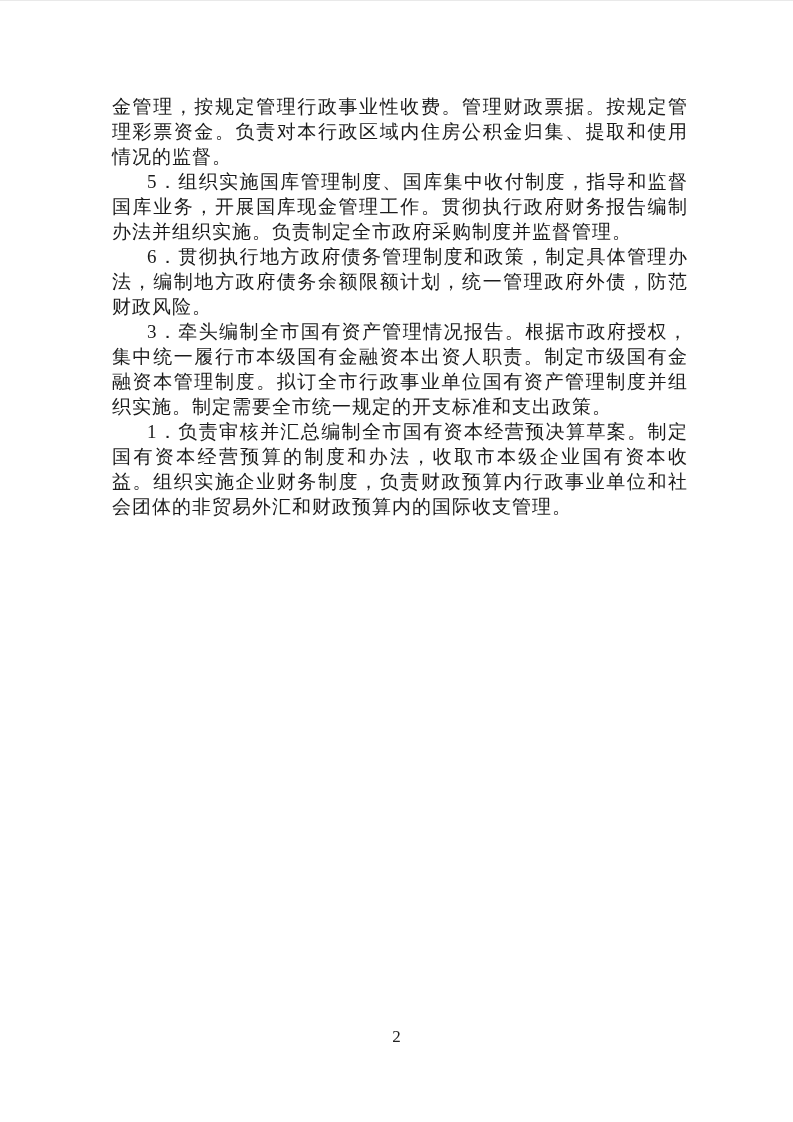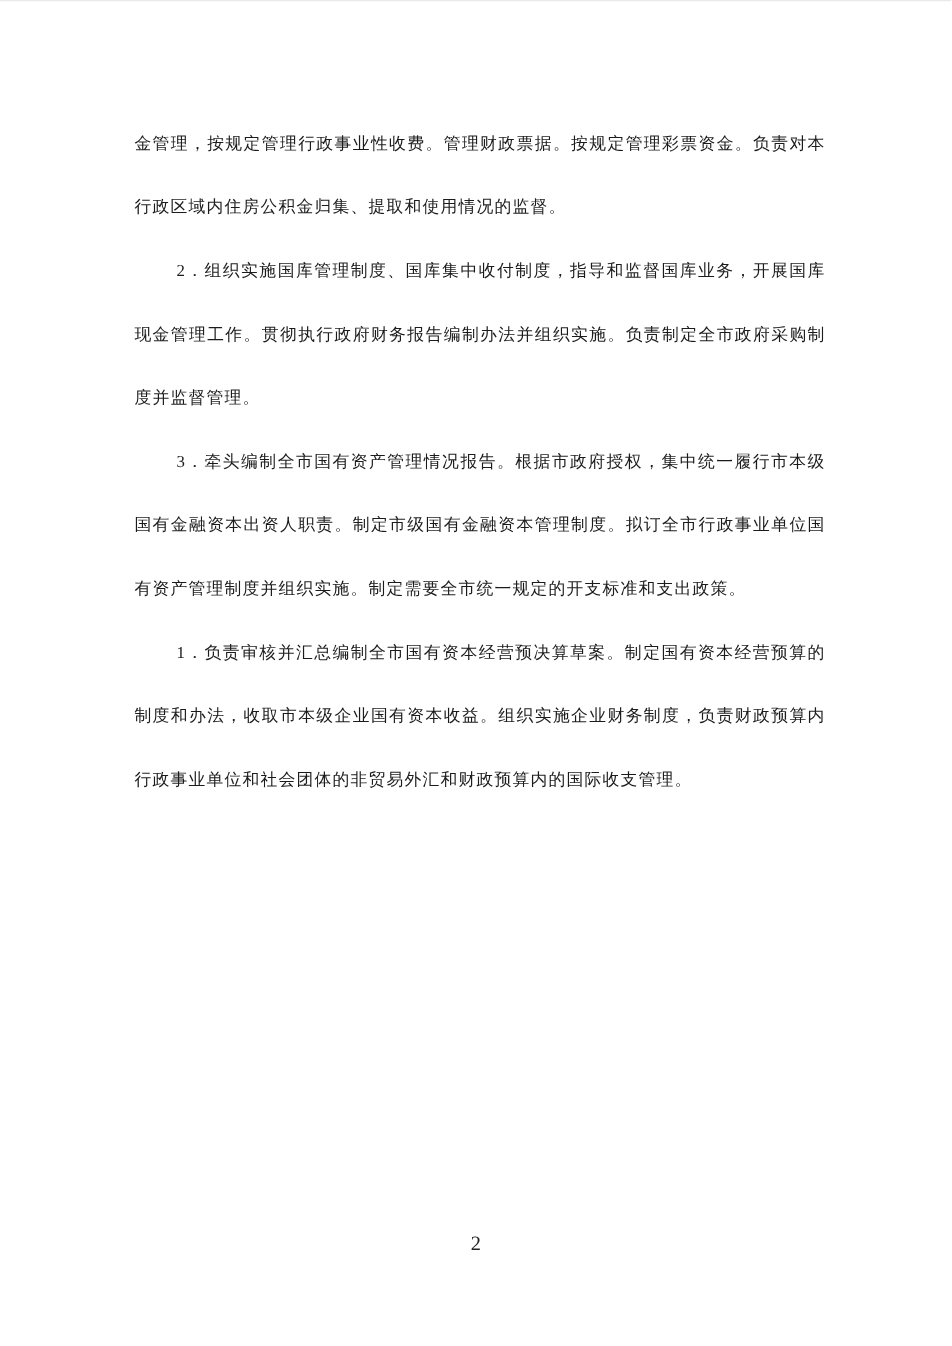--- a/index.html
+++ b/index.html
@@ -14,22 +14,22 @@
     background: #ffffff;
     overflow: hidden;
     border-top: 1px solid #e9e9e9;
     font-family: "Liberation Serif", "DejaVu Serif", serif;
   }
   .body-text {
     position: absolute;
     left: 112px;
     top: 93px;
     width: 576px;
-    font-size: 14px;
-    line-height: 53px;
+    font-size: 19px;
+    line-height: 25px;
     letter-spacing: 1px;
     color: #1b1b1b;
     text-align: justify;
     text-justify: inter-character;
   }
   .para {
     margin: 0;
     padding: 0;
     text-indent: 35px;
   }
@@ -47,18 +47,19 @@
     color: #222222;
     font-family: "Liberation Serif", "DejaVu Serif", serif;
   }
 </style>
 </head>
 <body>
 
 <div class="page">
   <div class="body-text">
     <p class="para no-indent">金管理，按规定管理行政事业性收费。管理财政票据。按规定管理彩票资金。负责对本行政区域内住房公积金归集、提取和使用情况的监督。</p>
-    <p class="para">2．组织实施国库管理制度、国库集中收付制度，指导和监督国库业务，开展国库现金管理工作。贯彻执行政府财务报告编制办法并组织实施。负责制定全市政府采购制度并监督管理。</p>
+    <p class="para">5．组织实施国库管理制度、国库集中收付制度，指导和监督国库业务，开展国库现金管理工作。贯彻执行政府财务报告编制办法并组织实施。负责制定全市政府采购制度并监督管理。</p>
+    <p class="para">6．贯彻执行地方政府债务管理制度和政策，制定具体管理办法，编制地方政府债务余额限额计划，统一管理政府外债，防范财政风险。</p>
     <p class="para">3．牵头编制全市国有资产管理情况报告。根据市政府授权，集中统一履行市本级国有金融资本出资人职责。制定市级国有金融资本管理制度。拟订全市行政事业单位国有资产管理制度并组织实施。制定需要全市统一规定的开支标准和支出政策。</p>
     <p class="para">1．负责审核并汇总编制全市国有资本经营预决算草案。制定国有资本经营预算的制度和办法，收取市本级企业国有资本收益。组织实施企业财务制度，负责财政预算内行政事业单位和社会团体的非贸易外汇和财政预算内的国际收支管理。</p>
   </div>
   <div class="page-number">2</div>
 </div>
 
 </body></html>

